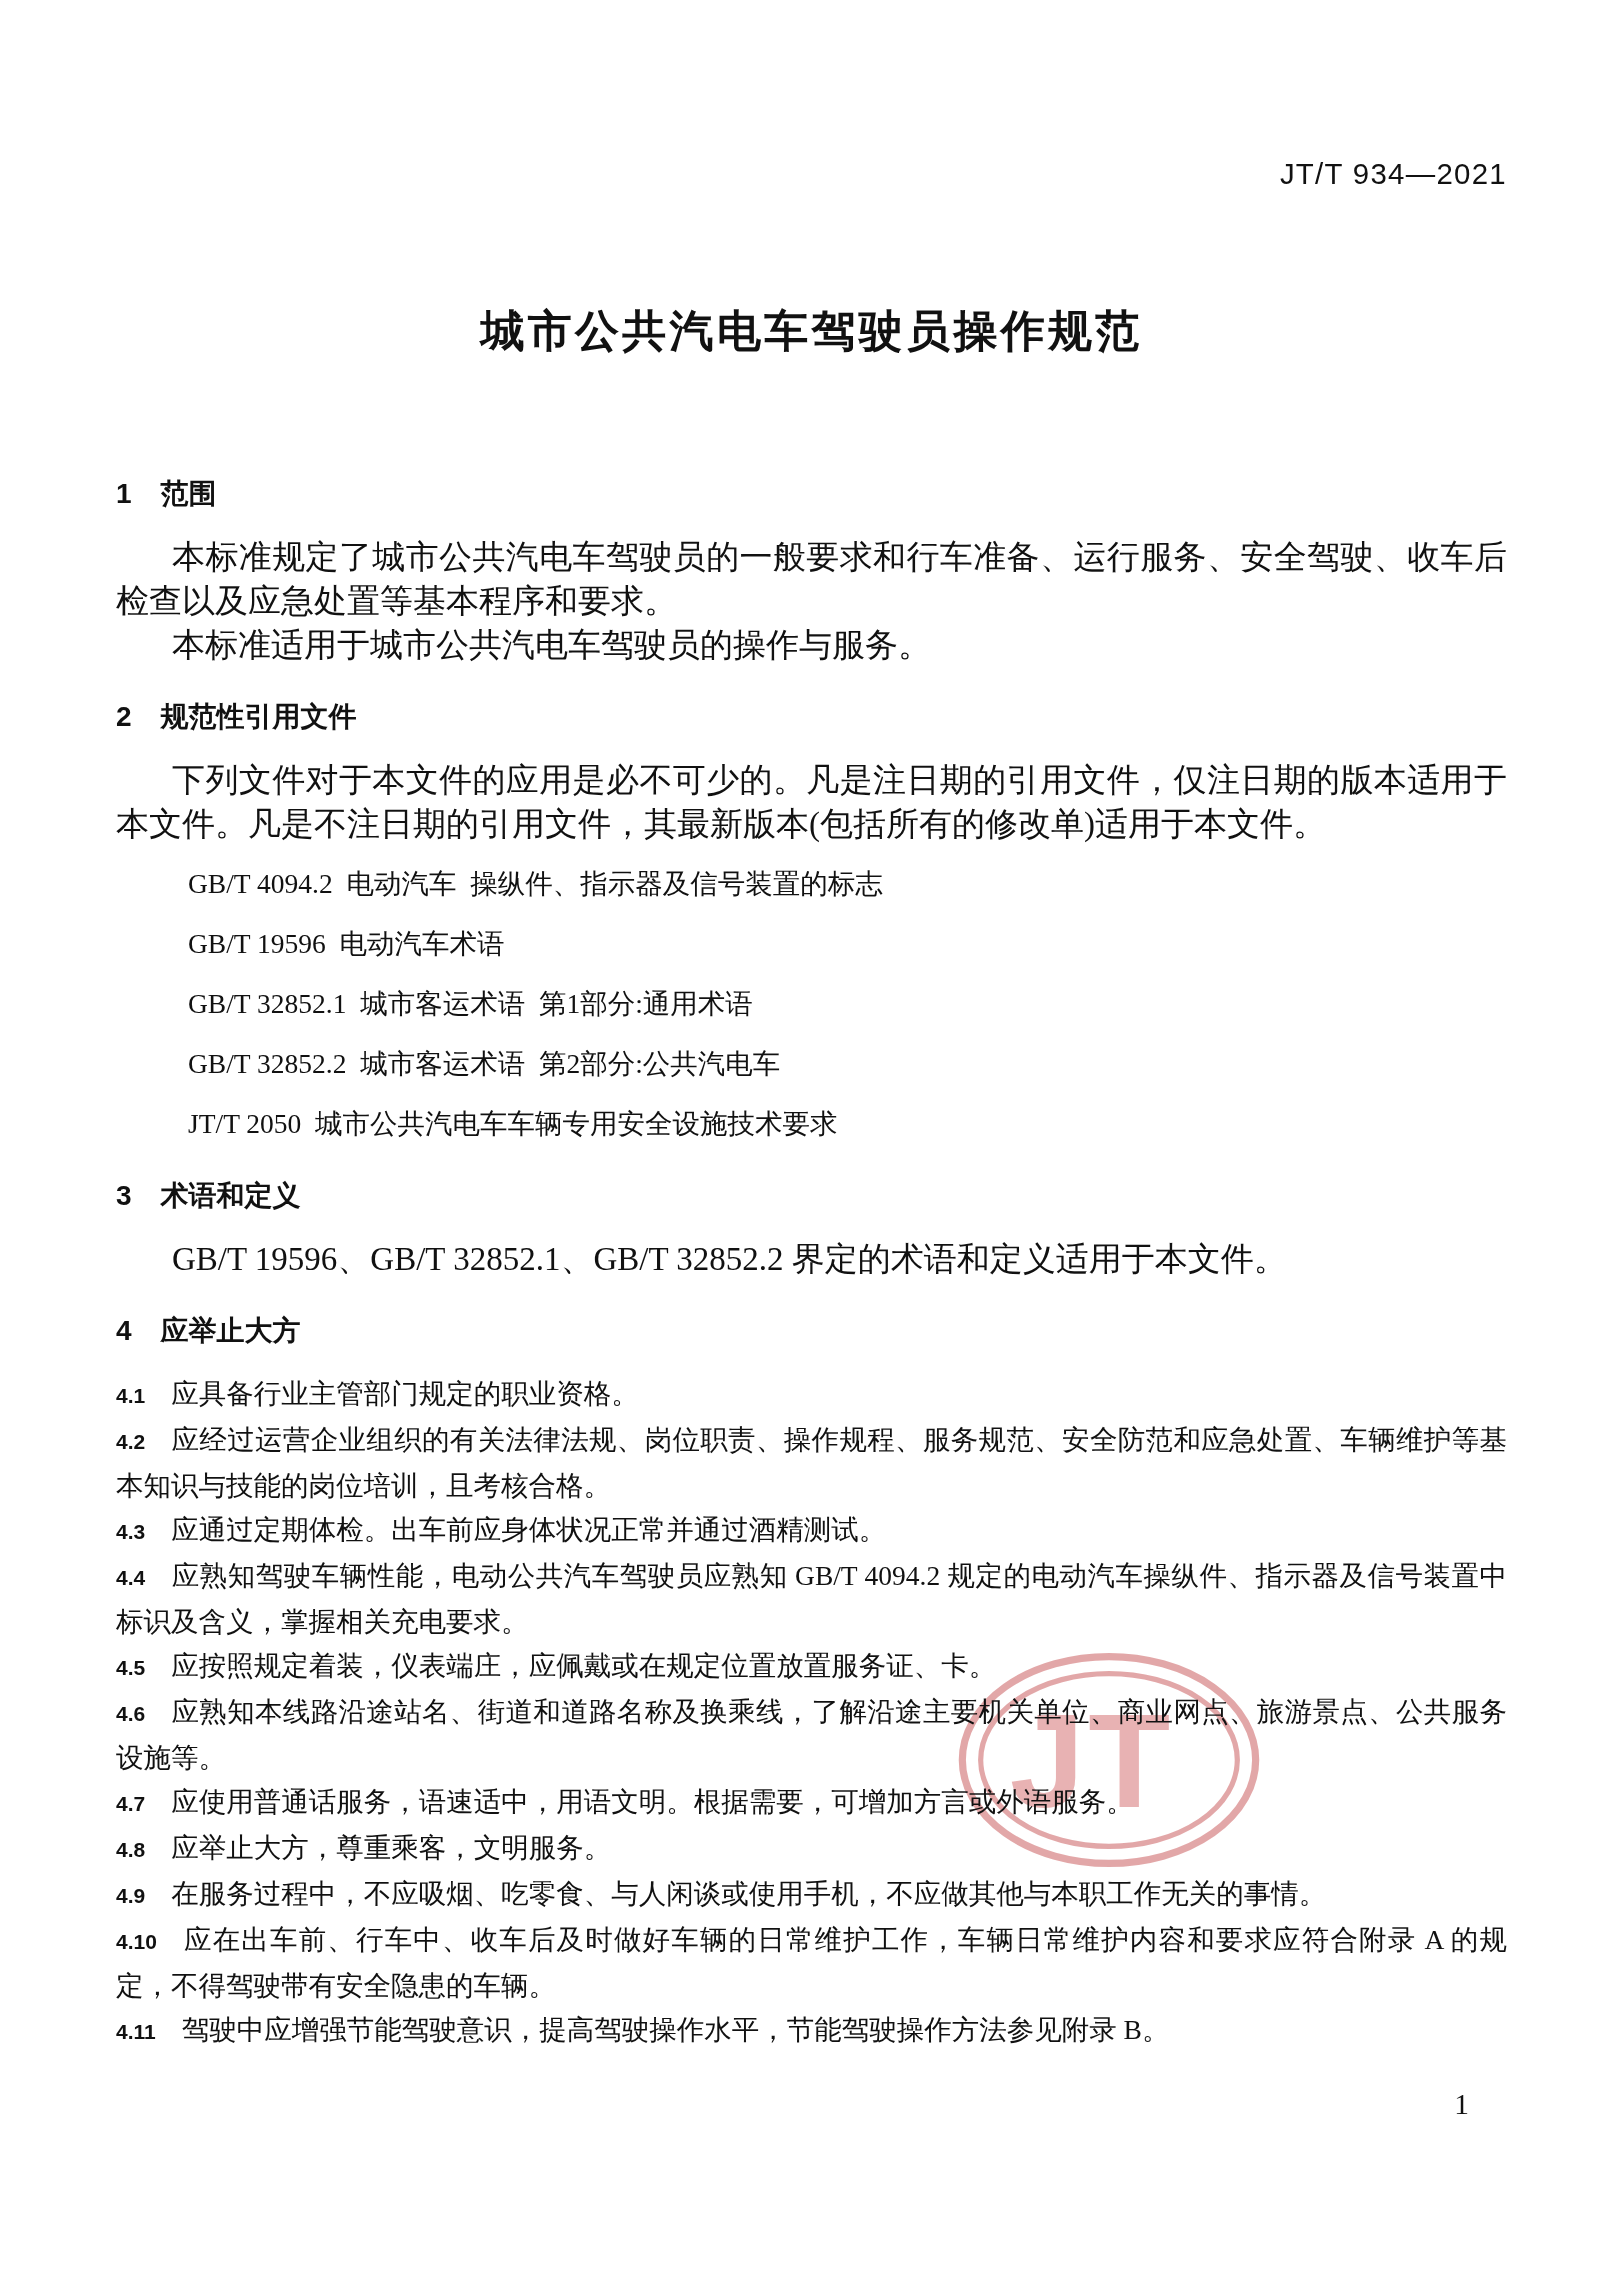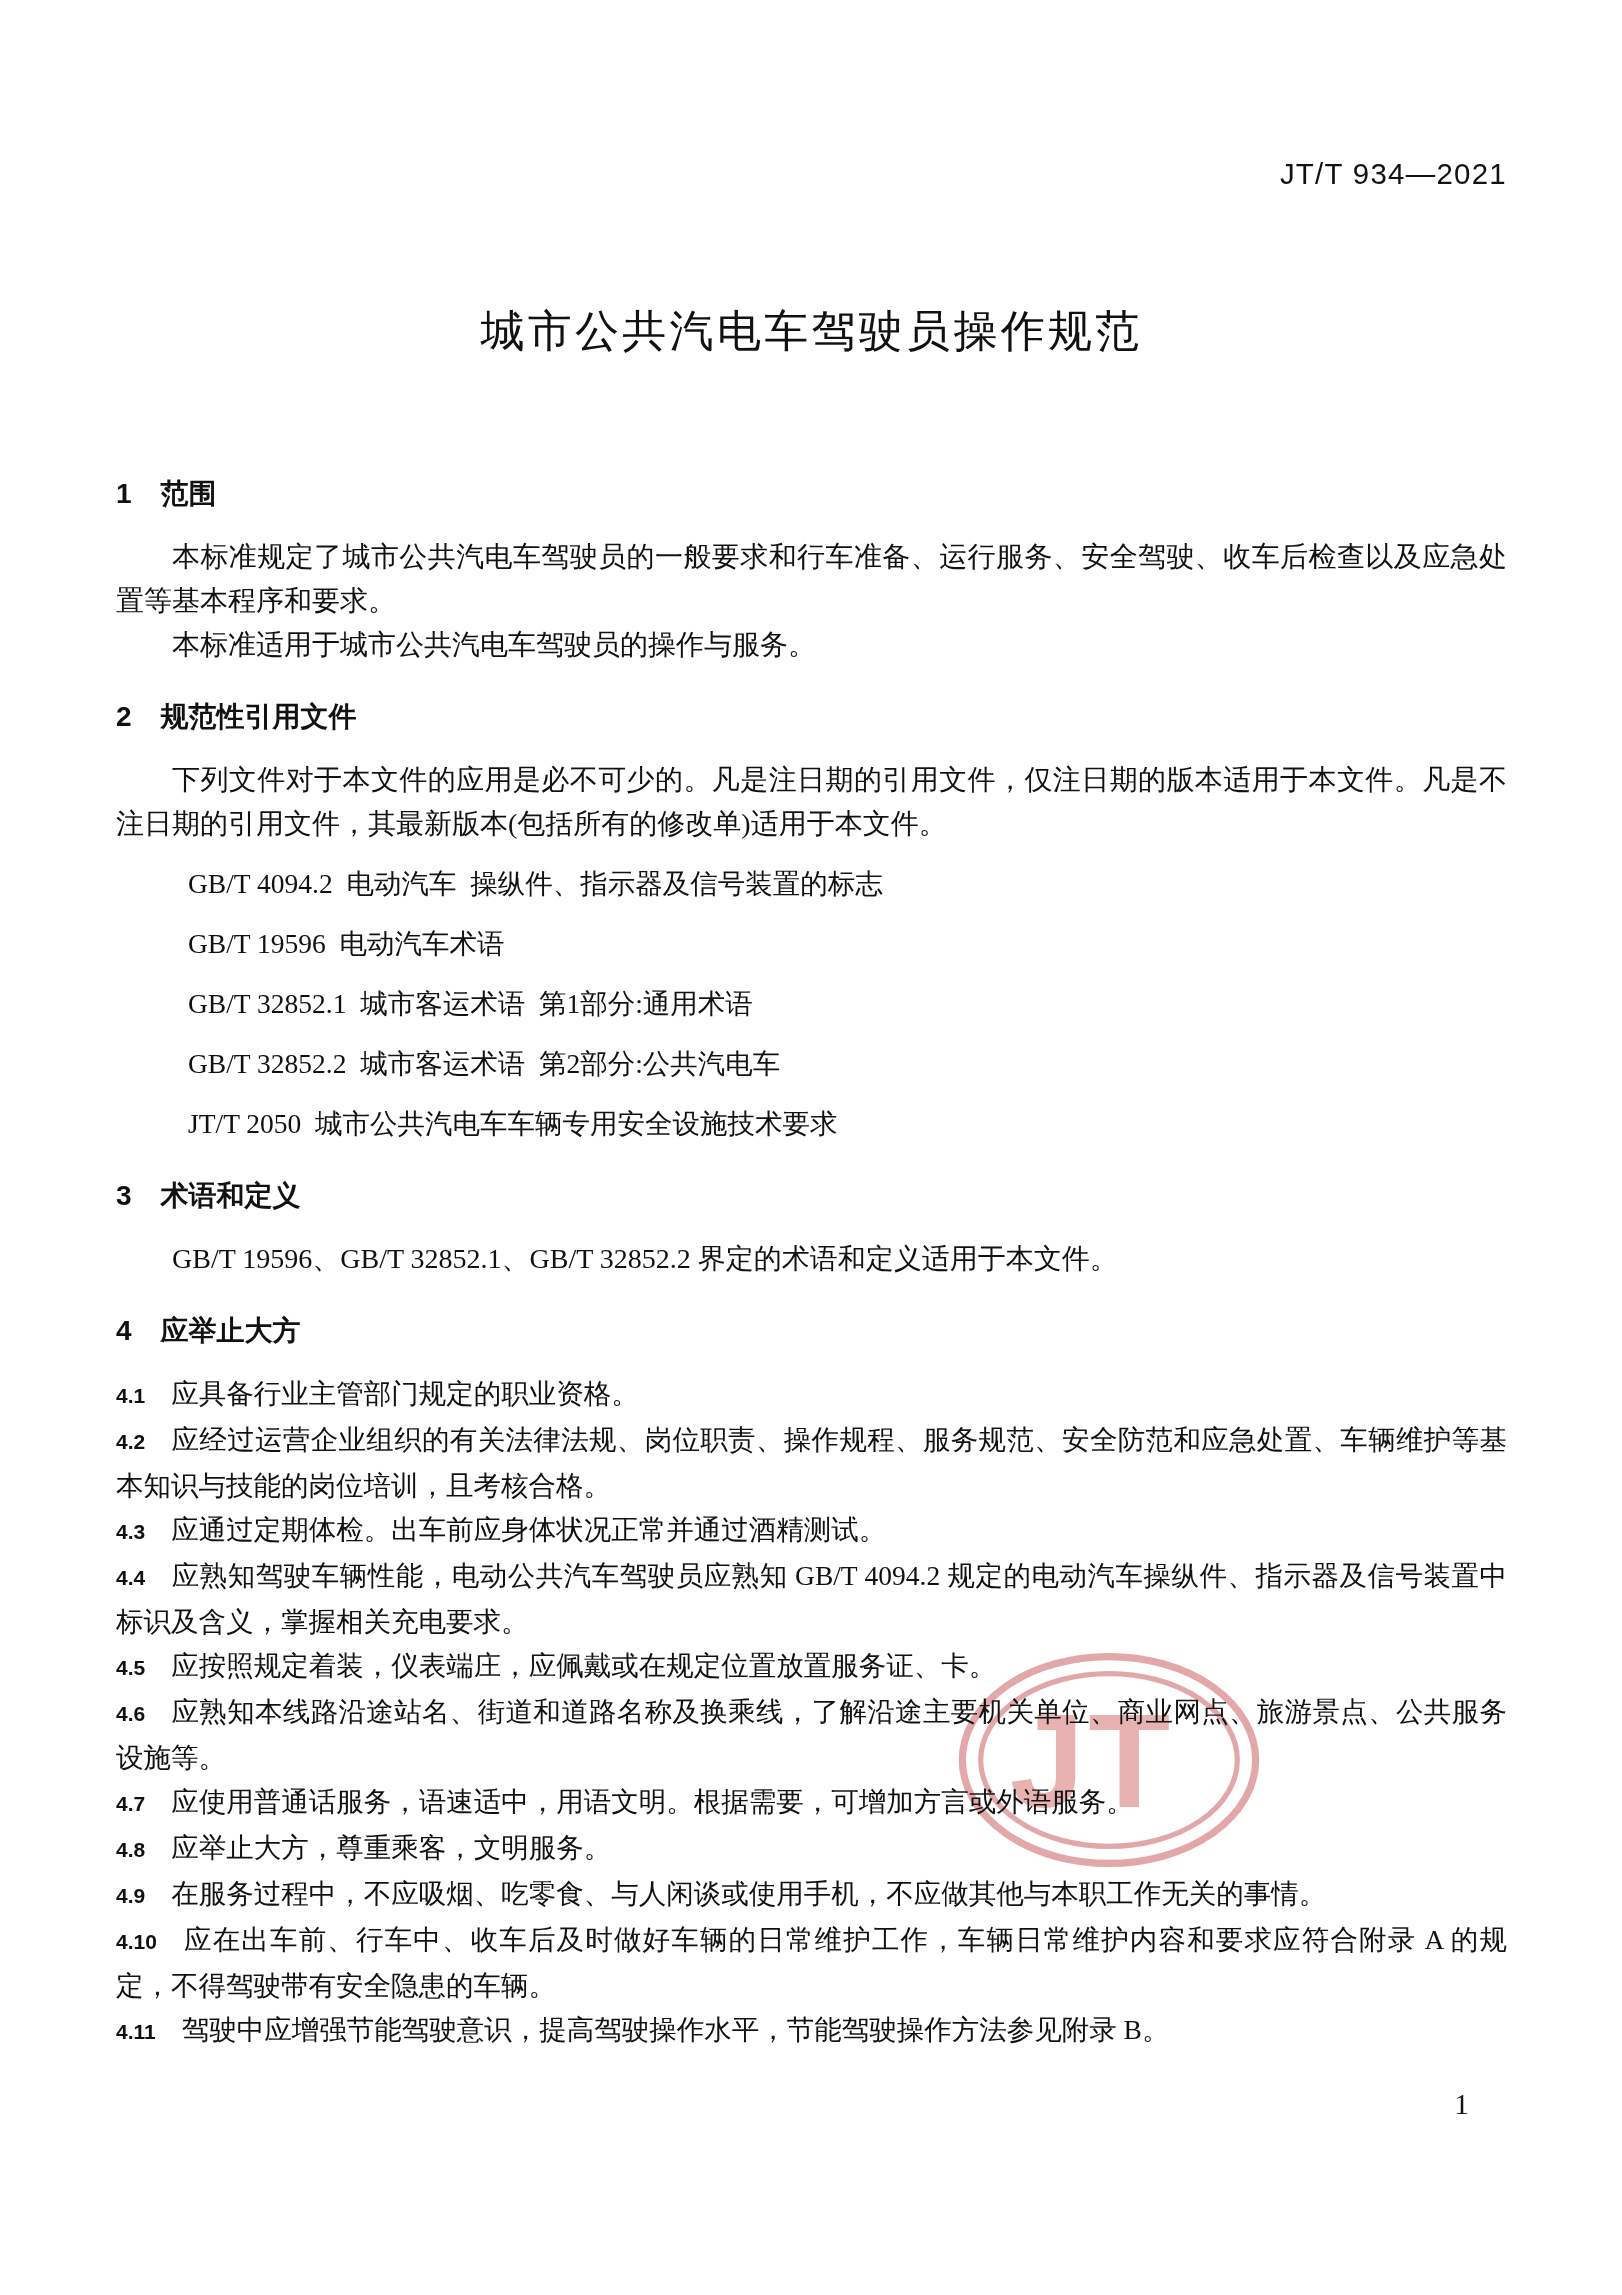--- a/index.html
+++ b/index.html
@@ -33,42 +33,42 @@
     font-size: 29.4px;
     font-weight: 400;
     letter-spacing: 1.3px;
     line-height: 34px;
   }
   .doc-title {
     margin: 110px 0 0 0;
     text-align: center;
     font-family: "Liberation Sans", "DejaVu Sans", sans-serif;
     font-size: 44px;
-    font-weight: 400;
+    font-weight: 700;
     letter-spacing: 3.3px;
     line-height: 60px;
   }
   .sec-heading {
     margin-top: 35px;
     margin-bottom: 26px;
     font-family: "Liberation Sans", "DejaVu Sans", sans-serif;
     font-size: 28px;
     font-weight: 700;
     line-height: 30px;
   }
   .sec-heading.first {
     margin-top: 118px;
   }
   .sec-num {
     display: inline-block;
     margin-right: 29px;
   }
   .para {
     margin: 0;
-    font-size: 28px;
+    font-size: 33px;
     line-height: 44px;
     text-align: justify;
     text-justify: inter-ideograph;
   }
   .para.indent {
     text-indent: 56px;
   }
   .ref-item {
     margin: 16px;
     padding-left: 56px;

